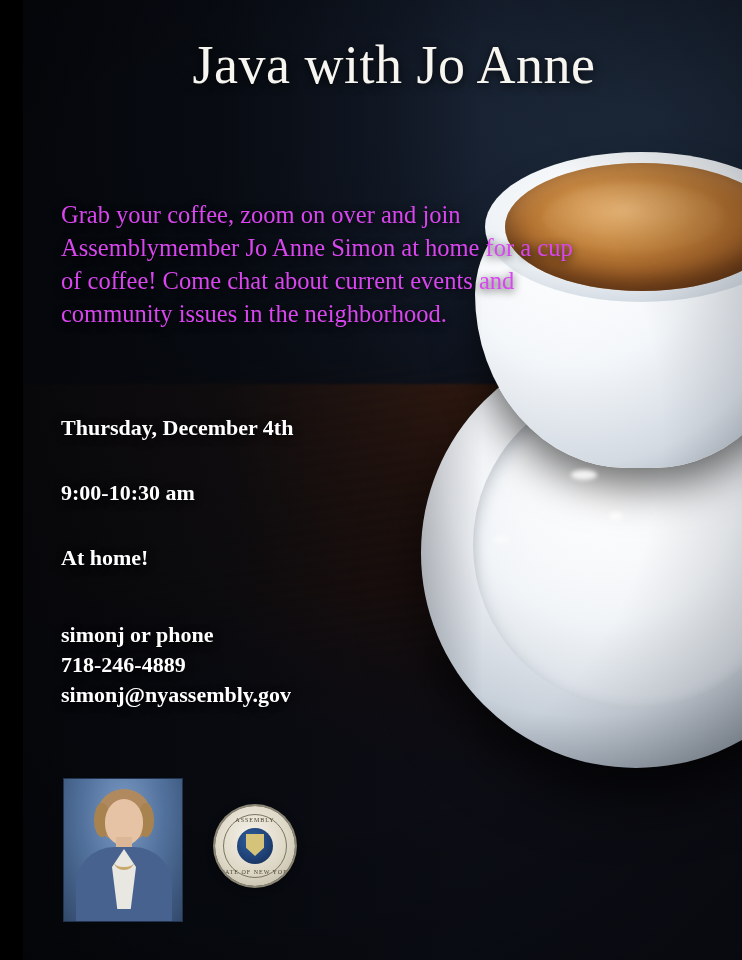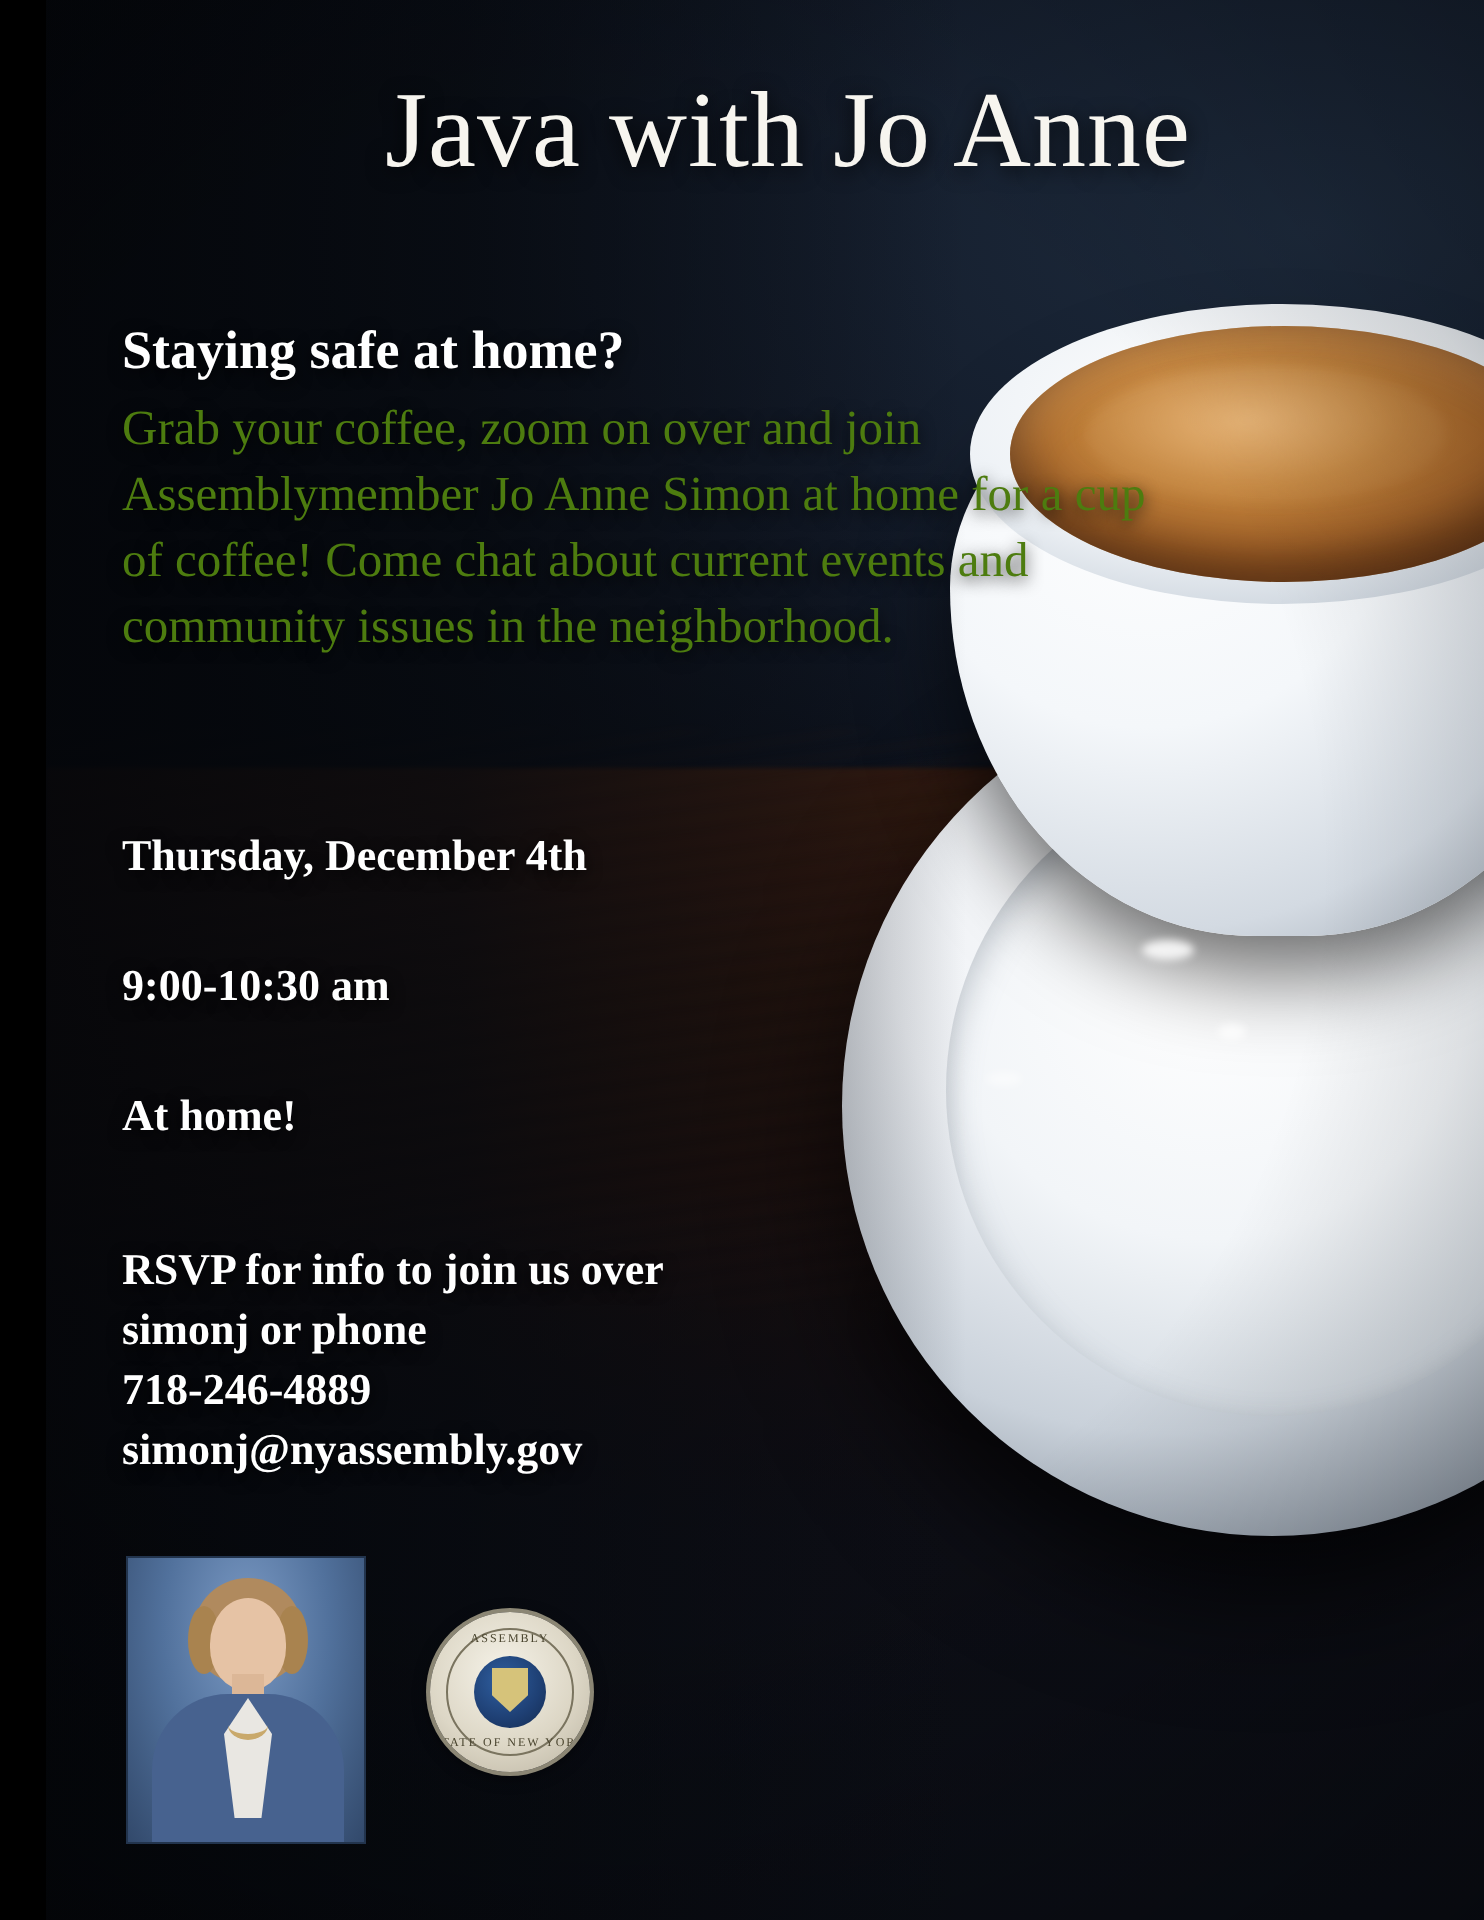--- a/index.html
+++ b/index.html
@@ -187,21 +187,21 @@
     color: #ffffff;
     font-size: 27px;
     font-weight: bold;
     text-shadow: 0 2px 8px rgba(0,0,0,0.85);
   }
   .body-copy {
     position: absolute;
     left: 38px;
     top: 198px;
     width: 535px;
-    color: #4d7c0f;
+    color: #d946ef;
     font-size: 24.5px;
     line-height: 33px;
     text-shadow: 0 2px 8px rgba(0,0,0,0.85);
   }
   .detail {
     position: absolute;
     left: 38px;
     color: #ffffff;
     font-size: 22px;
     font-weight: bold;
@@ -353,30 +353,28 @@
   <div class="highlight-1"></div>
   <div class="highlight-2"></div>
   <div class="highlight-3"></div>
 
   <div class="bg-left-shade"></div>
   <div class="bg-vignette"></div>
 
   <div class="content">
     <div class="title">Java with Jo Anne</div>
 
-    <div class="headline">Staying safe at home?</div>
 
     <div class="body-copy">Grab your coffee, zoom on over and join Assemblymember Jo Anne Simon at home for a cup of coffee! Come chat about current events and community issues in the neighborhood.</div>
 
     <div class="detail detail-date">Thursday, December 4th</div>
     <div class="detail detail-time">9:00-10:30 am</div>
     <div class="detail detail-place">At home!</div>
 
     <div class="rsvp">
-      <div>RSVP for info to join us over</div>
       <div>simonj or phone</div>
       <div>718-246-4889</div>
       <div>simonj@nyassembly.gov</div>
     </div>
   </div>
 
   <div class="portrait">
     <div class="p-bg"></div>
     <div class="p-hair"></div>
     <div class="p-hair-l"></div>

